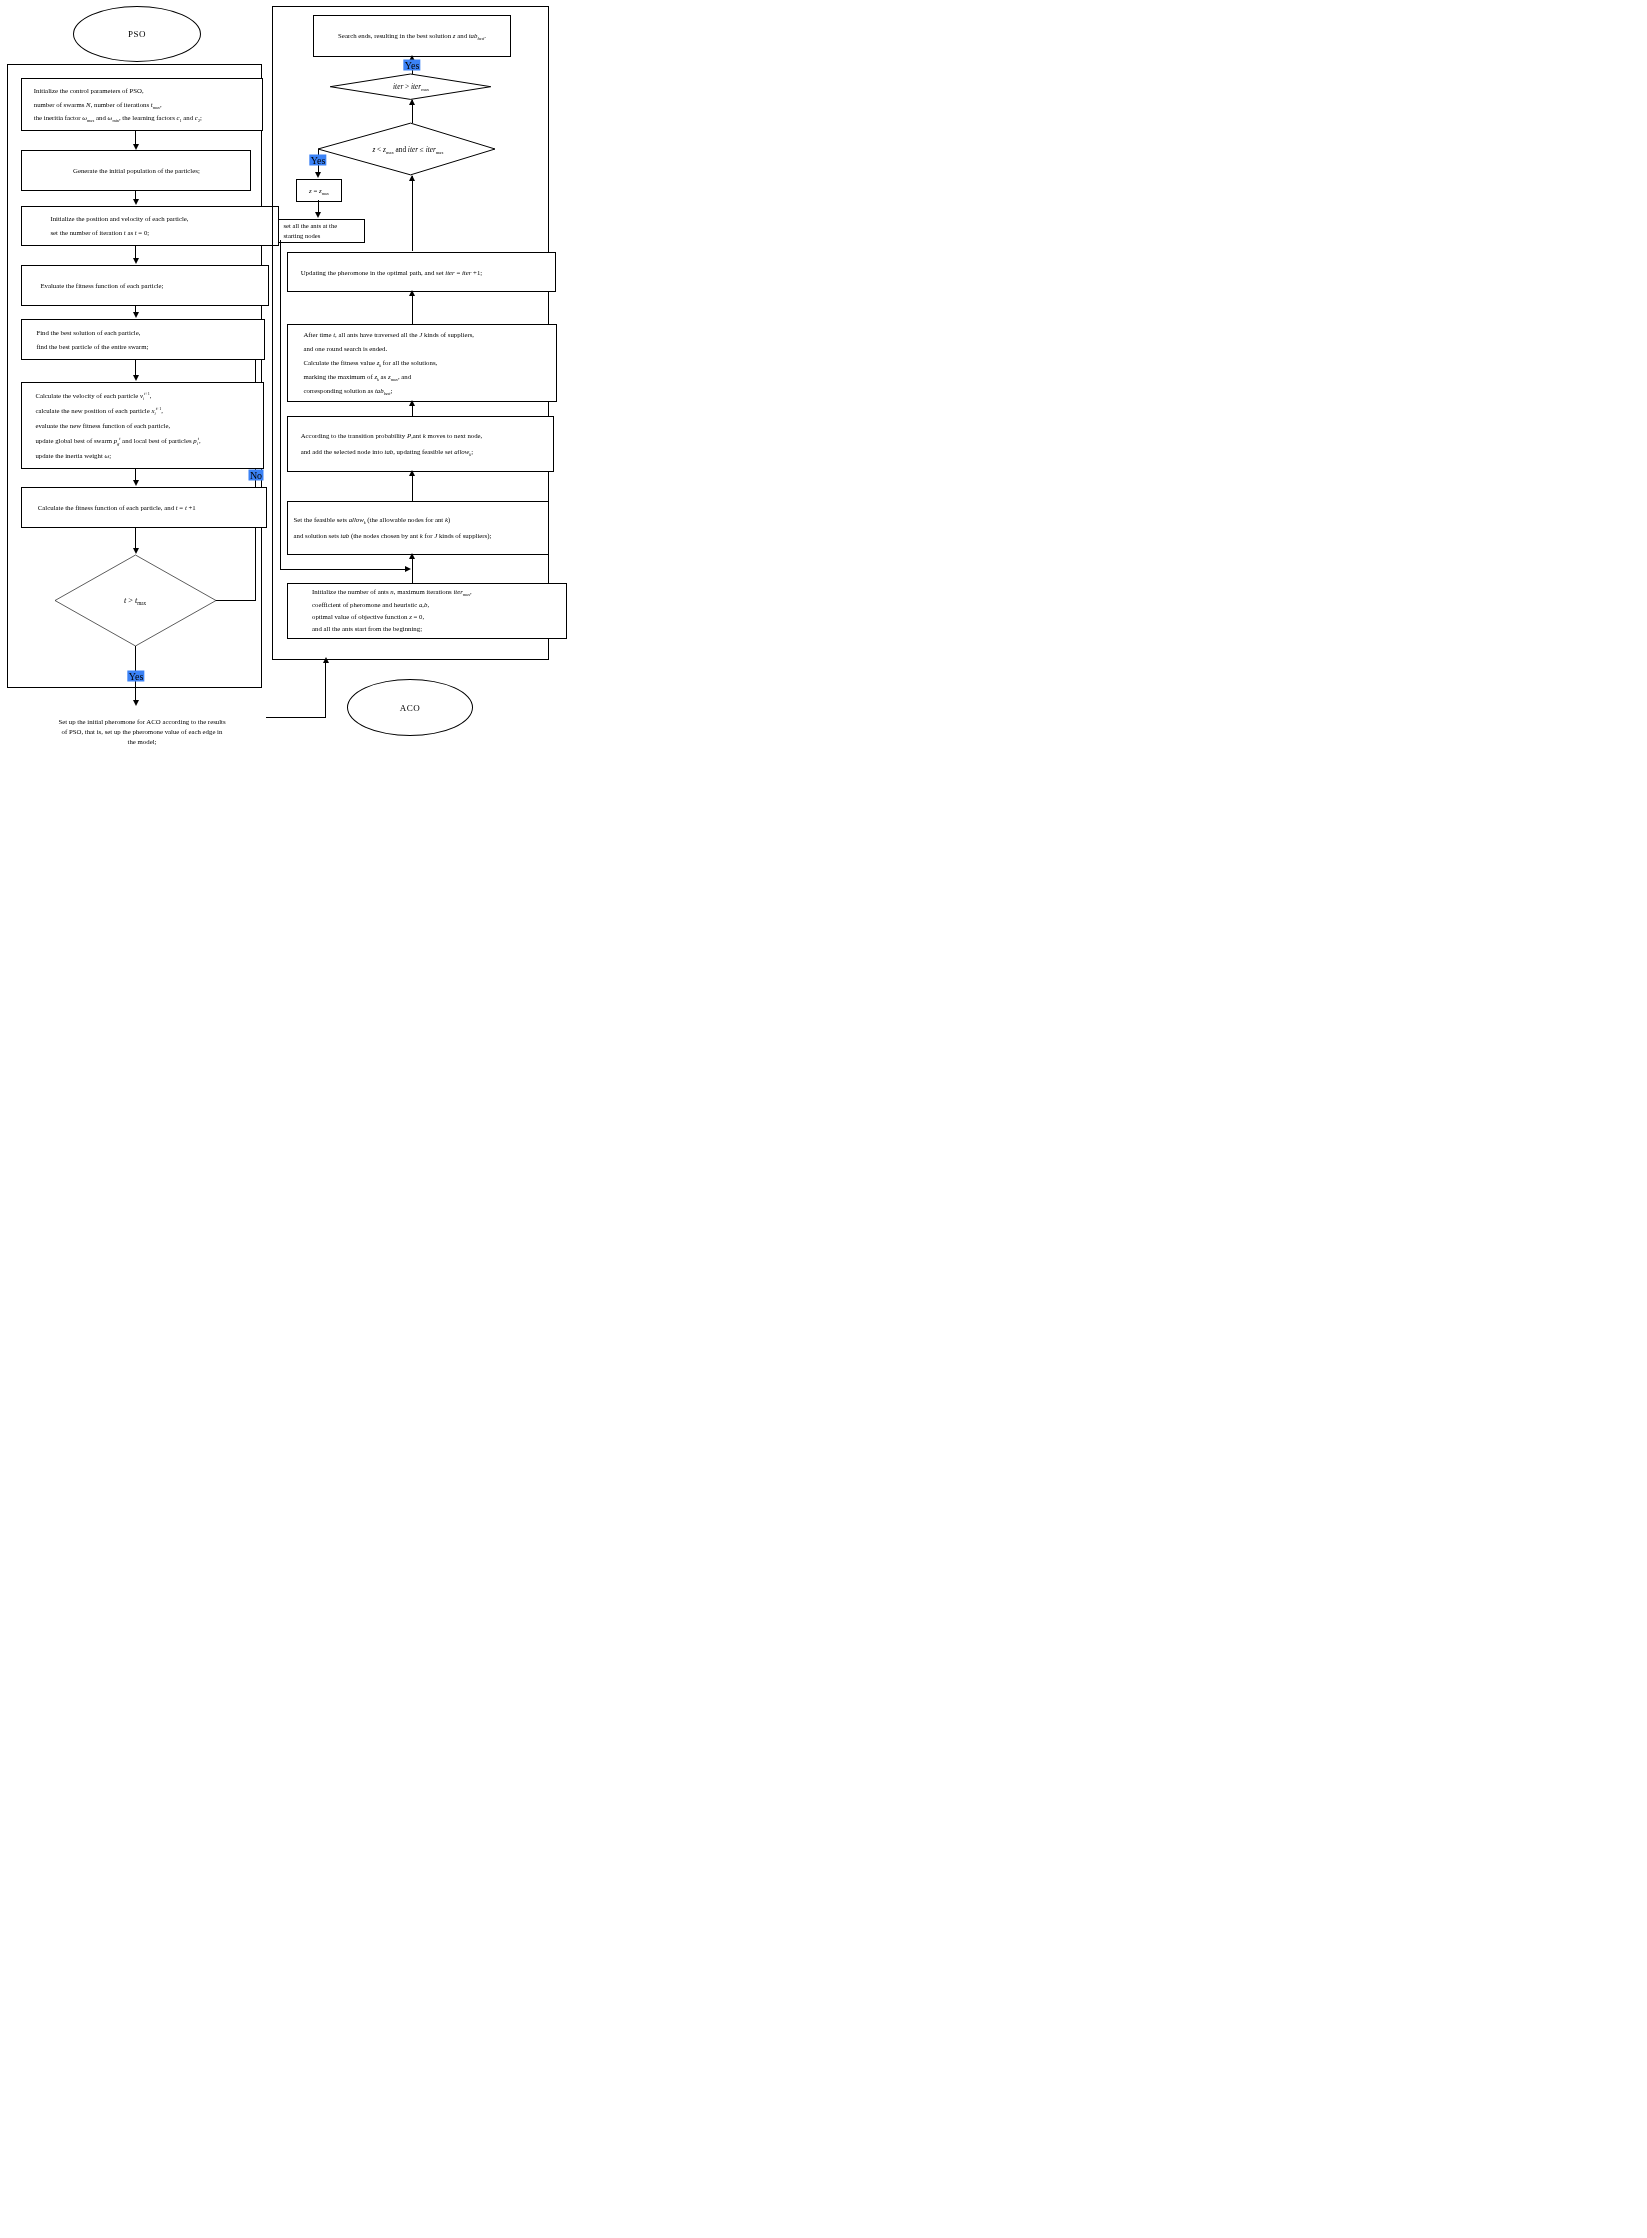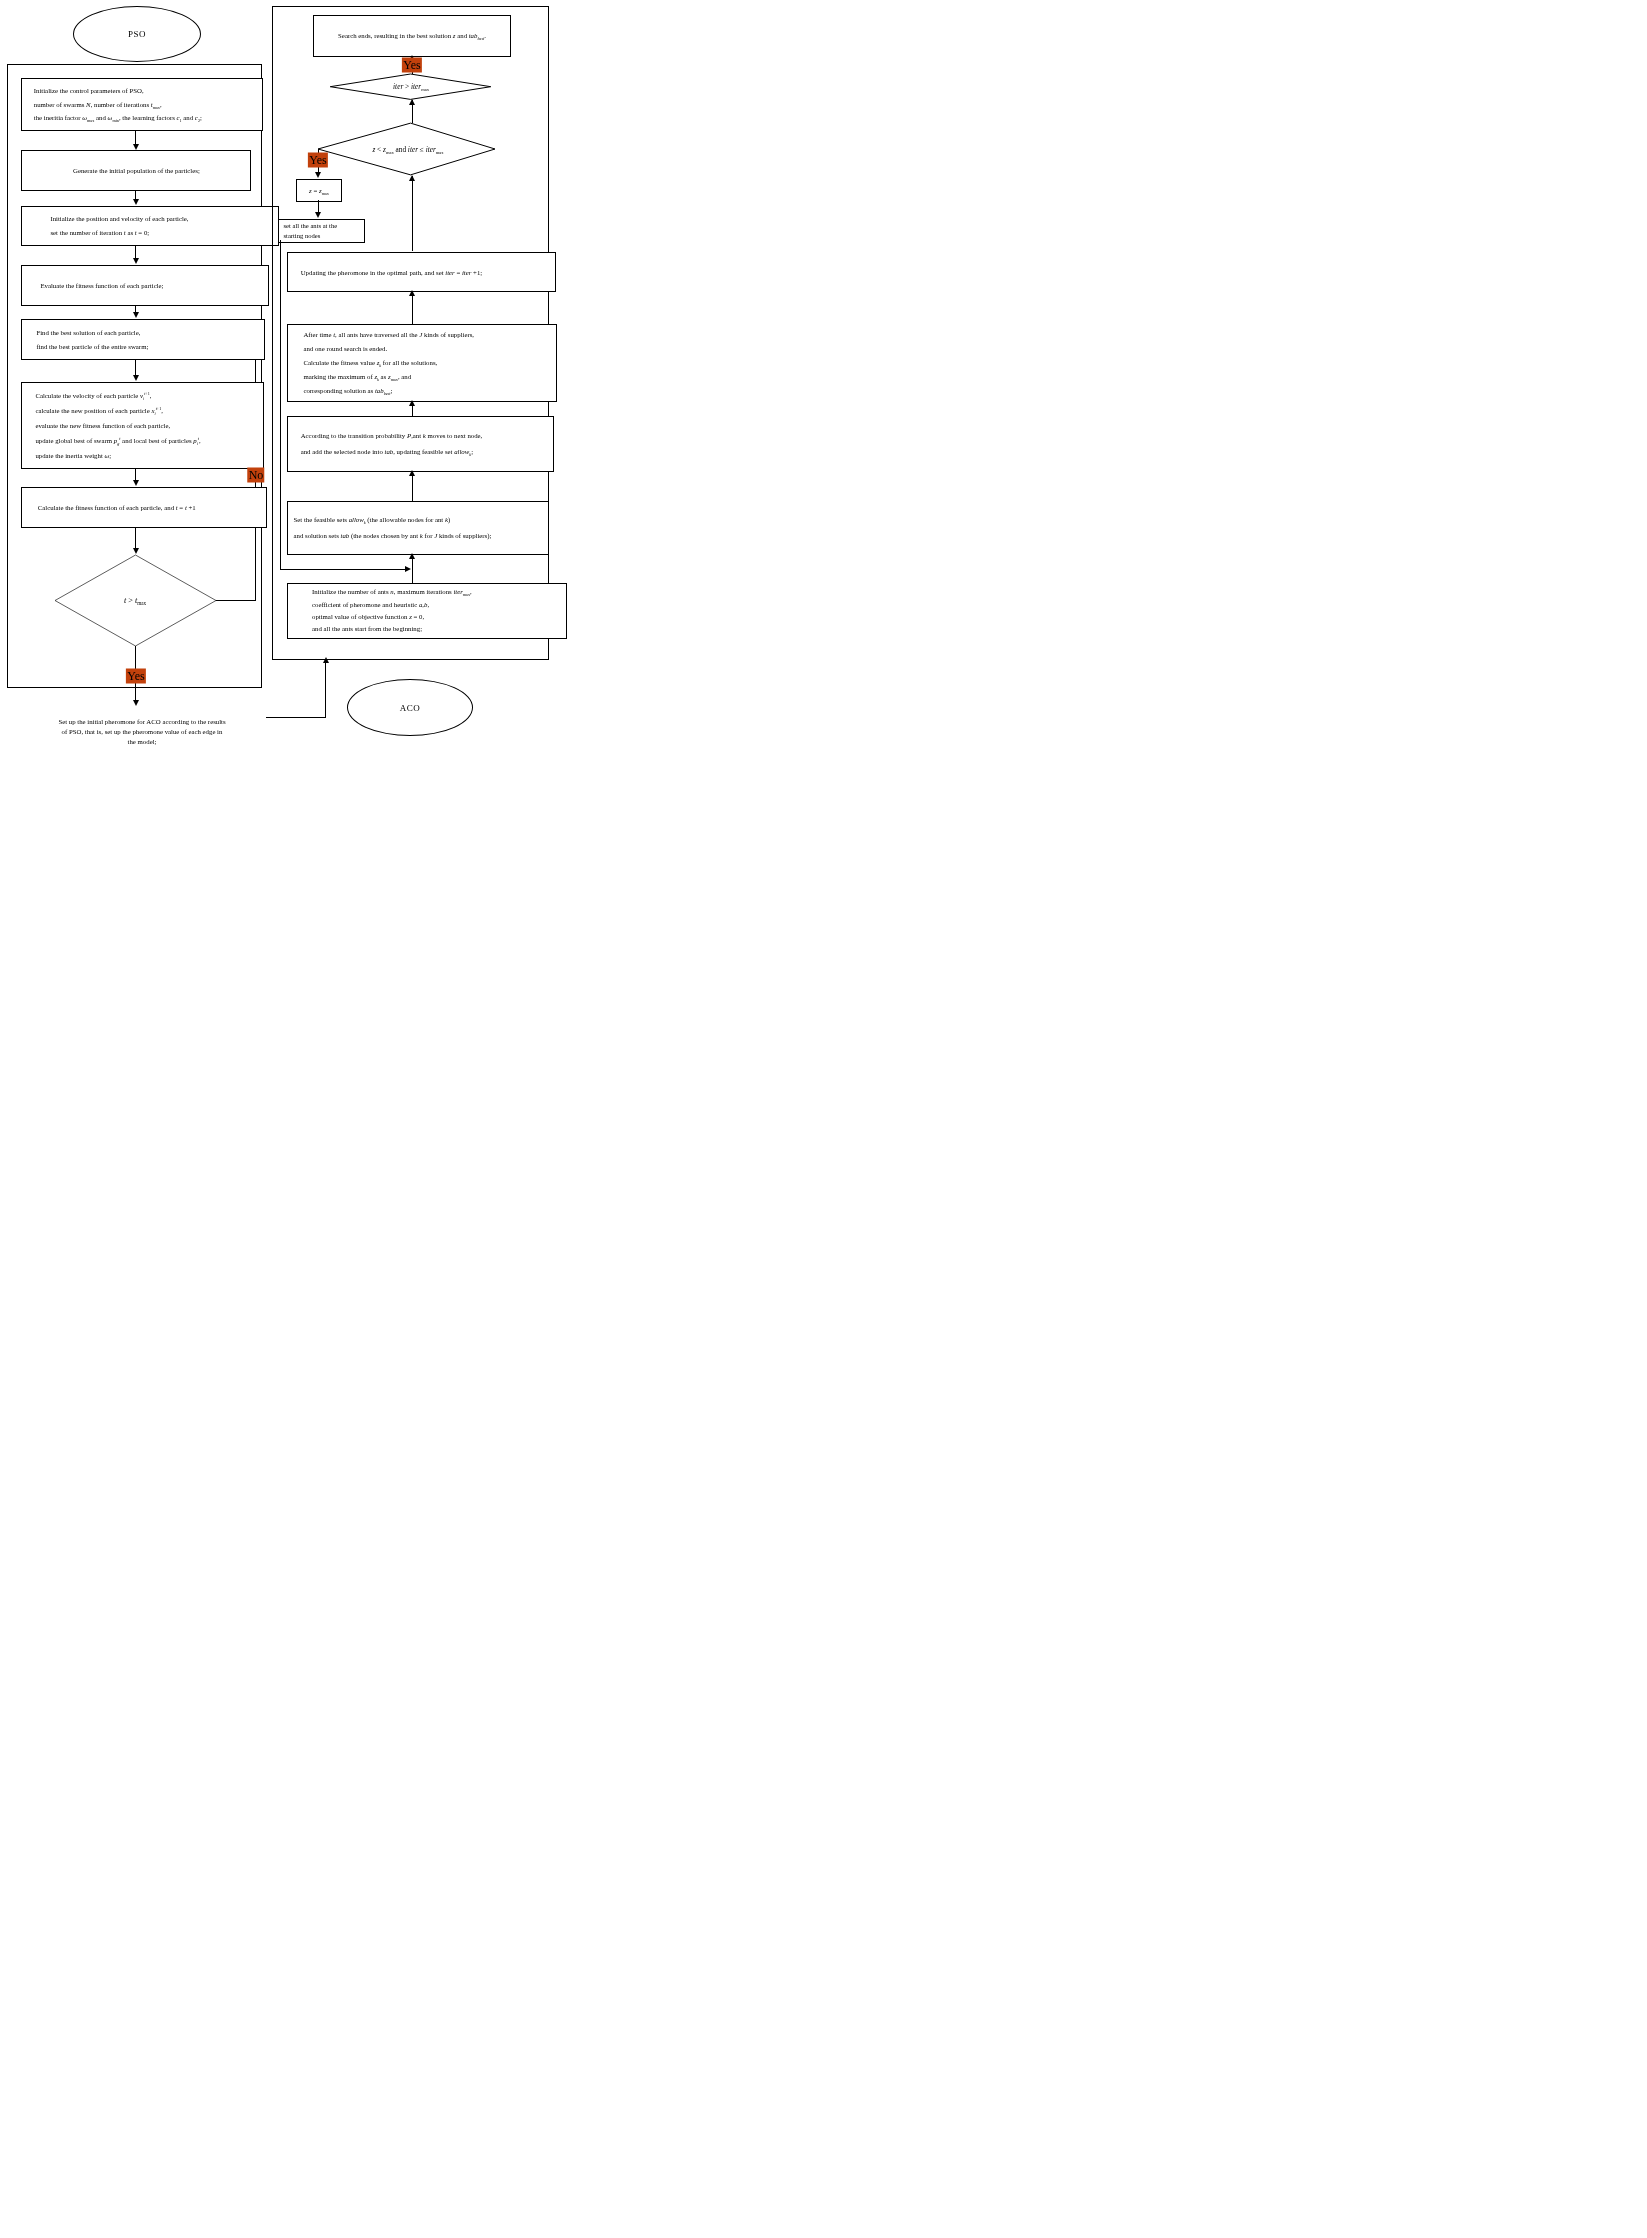--- a/index.html
+++ b/index.html
@@ -18,21 +18,21 @@
   .thick{width:1.4px;}
   .hthick{height:1.4px;}
   .ah-up{position:absolute;width:0;height:0;border-left:3.2px solid transparent;
          border-right:3.2px solid transparent;border-bottom:6.8px solid #000;}
   .ah-down{position:absolute;width:0;height:0;border-left:3.2px solid transparent;
          border-right:3.2px solid transparent;border-top:6.8px solid #000;}
   .ah-left{position:absolute;width:0;height:0;border-top:3.2px solid transparent;
          border-bottom:3.2px solid transparent;border-right:6.8px solid #000;}
   .ah-right{position:absolute;width:0;height:0;border-top:3.2px solid transparent;
          border-bottom:3.2px solid transparent;border-left:6.8px solid #000;}
-  .lbl{position:absolute;background:#c2410c;font-size:12px;padding:0 1.4px;
+  .lbl{position:absolute;background:#3b82f6;font-size:10px;padding:0 1.4px;
        transform:translate(-50%,-50%);z-index:5;}
   .dtext{position:absolute;transform:translate(-50%,-50%);font-size:7.3px;
          white-space:nowrap;z-index:4;}
   svg.diamond{position:absolute;overflow:visible;}
   sub,sup{font-size:0.62em;line-height:0;}
   .footer{position:absolute;text-align:center;font-size:6.8px;line-height:10px;}
   i{font-style:italic;}
 </style>
 </head>
 <body>

